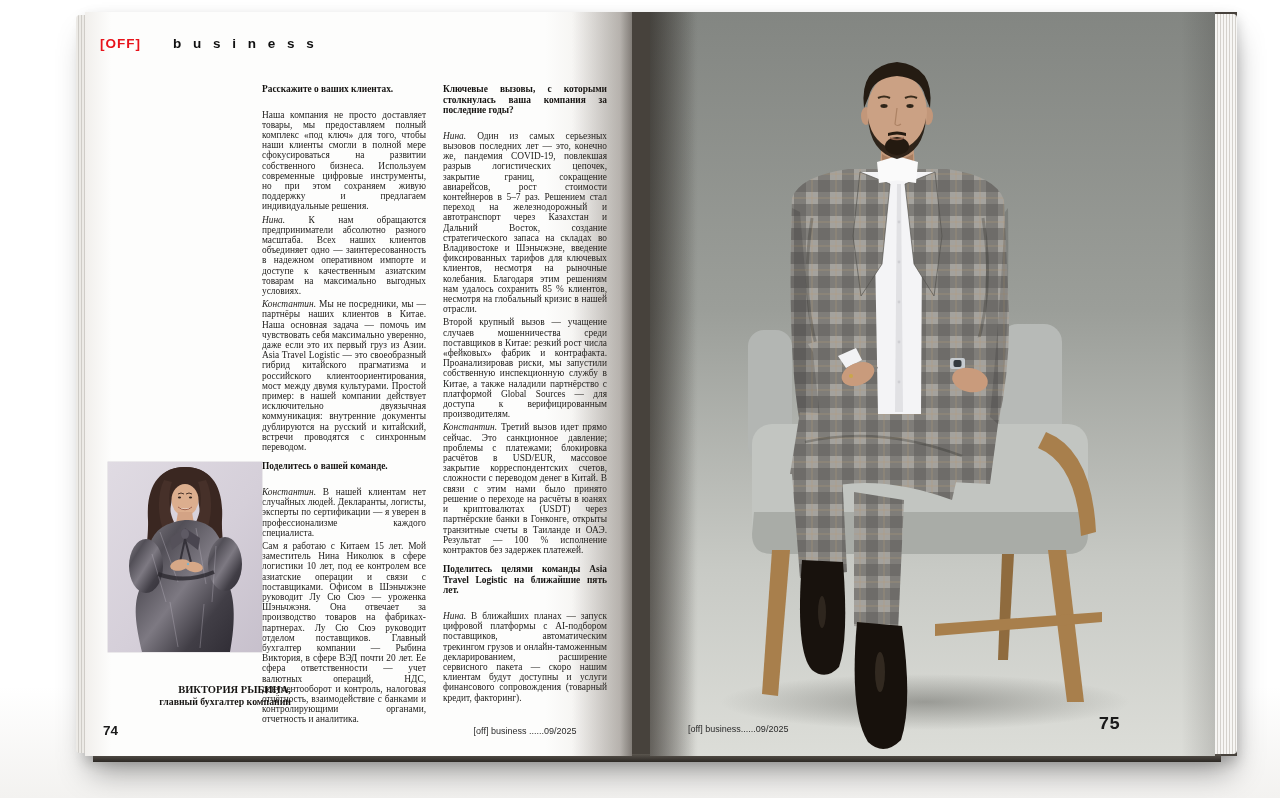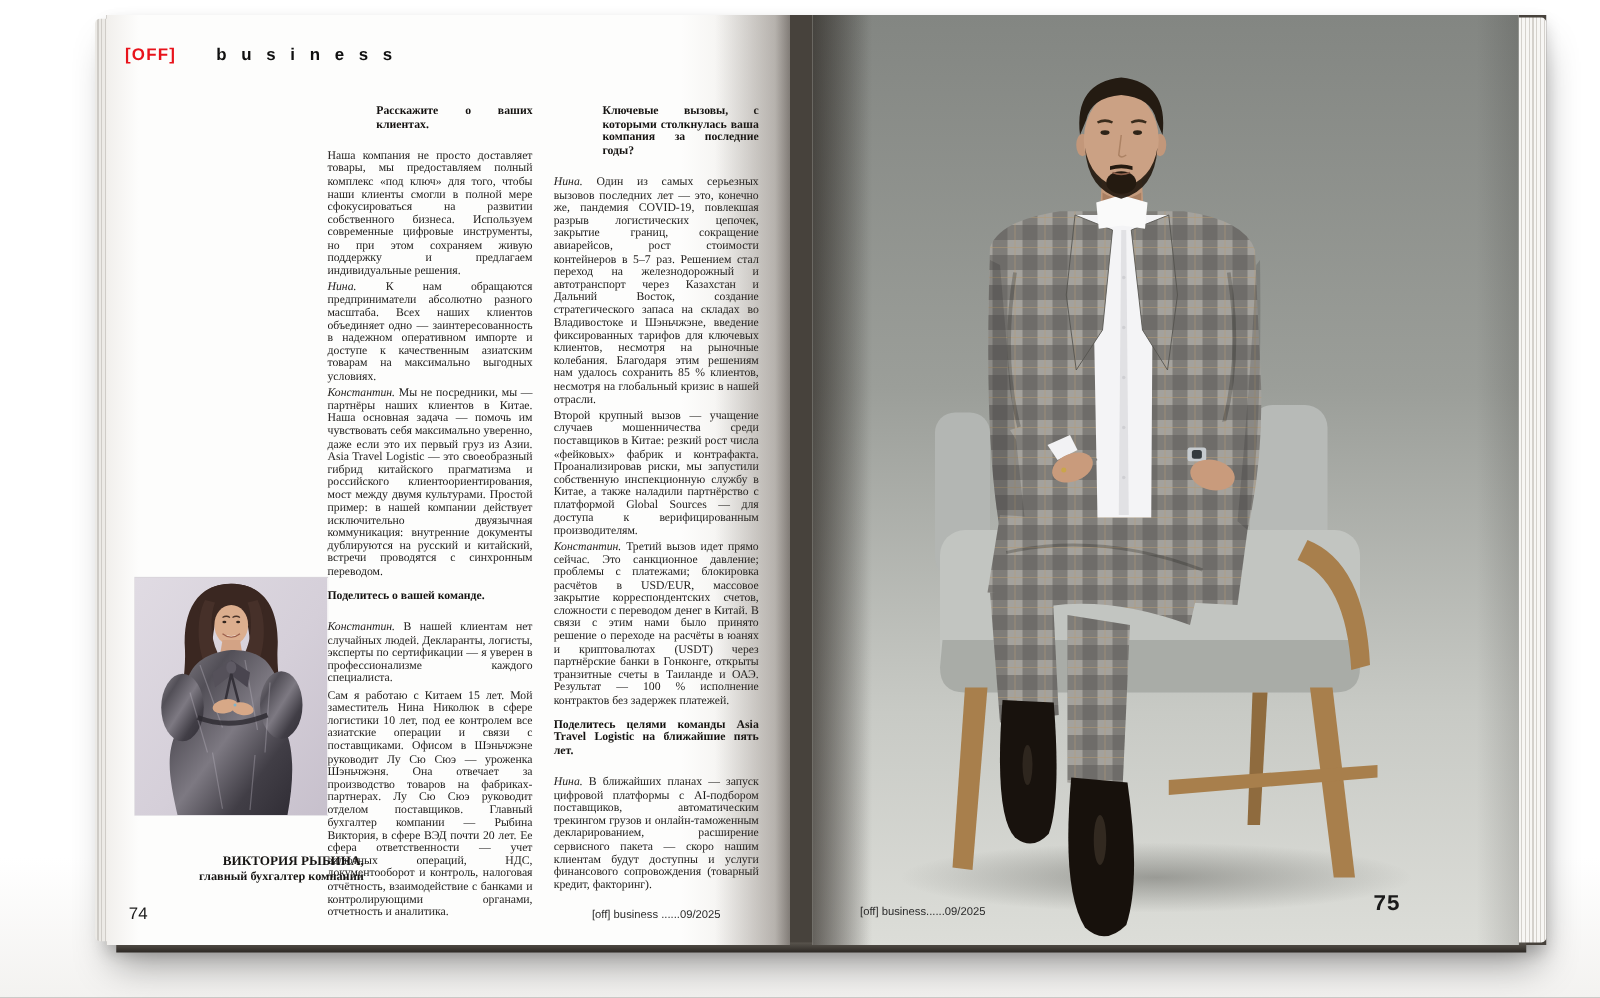--- a/index.html
+++ b/index.html
@@ -35,30 +35,30 @@
   .mag-header .tag{color:#e8131b;text-align:center;}
   .mag-header .word{color:#101010;letter-spacing:4px;margin-left:4px;padding-left:28px;}
 
   .col{position:absolute;top:72px;width:164px;
     font-family:"Liberation Serif", serif;font-size:9.4px;line-height:10.2px;
     color:#1d1b19;text-align:justify;}
   .col-1{left:177px;}
   .col-2{left:358px;}
   .col p{margin:0 0 3px 0;}
   .col h3{font-size:9.4px;line-height:10.6px;margin:9px 0 15px 0;color:#141210;}
-  .col h3.first{margin-top:0;margin-left:39px;}
+  .col h3.first{margin-top:0;}
   .spk{font-style:italic;}
 
   .photo-woman{position:absolute;left:23px;top:450px;width:154px;height:190px;box-shadow:0 0 0 .5px #d8d4da;}
   .photo-woman svg{display:block;width:100%;height:100%;}
   .caption{position:absolute;left:26px;top:672px;width:180px;text-align:right;
     font-family:"Liberation Serif", serif;font-weight:bold;color:#171513;}
   .caption .cap-name{font-size:10.5px;line-height:12px;}
   .caption .cap-role{font-size:9.8px;line-height:12px;}
-  .pagenum-left{position:absolute;left:18px;bottom:18px;font-weight:normal;font-size:13.5px;color:#1a1a1a;margin-top:39px;}
+  .pagenum-left{position:absolute;left:18px;bottom:18px;font-weight:bold;font-size:13.5px;color:#1a1a1a;margin-top:39px;}
   .footer-left{position:absolute;left:330px;bottom:20px;width:220px;text-align:center;font-size:9px;color:#2b2b2b;}
 
   
   .photo-man{position:absolute;inset:0;}
   .photo-man svg{display:block;width:565px;height:744px;}
   .edge-shade{position:absolute;inset:0;pointer-events:none;
     background:linear-gradient(to right,rgba(25,22,20,.30),rgba(25,22,20,0) 8%,rgba(25,22,20,0) 94%,rgba(25,22,20,.15));}
   .footer-right{position:absolute;left:38px;bottom:22px;font-size:9px;color:#2b2b2b;}
   .pagenum-right{position:absolute;right:95px;bottom:22px;font-weight:bold;font-size:18px;color:#1a1a1a;font-family:Liberation Mono, monospace;}
 </style>

